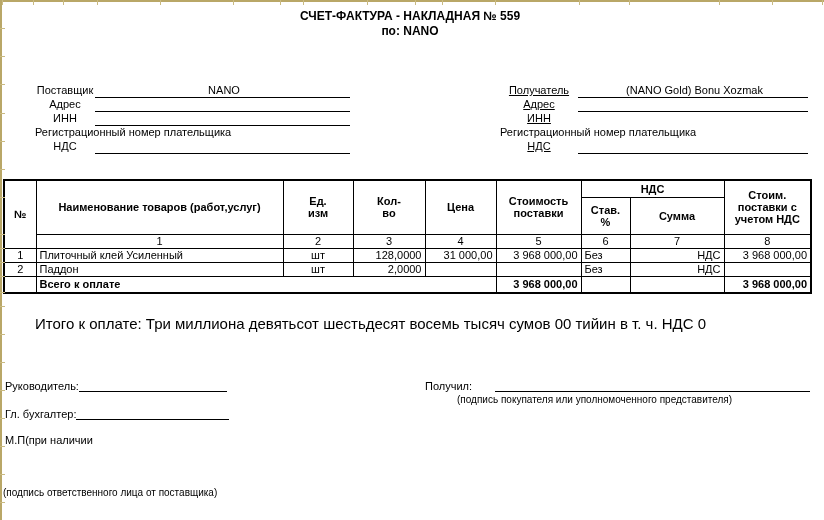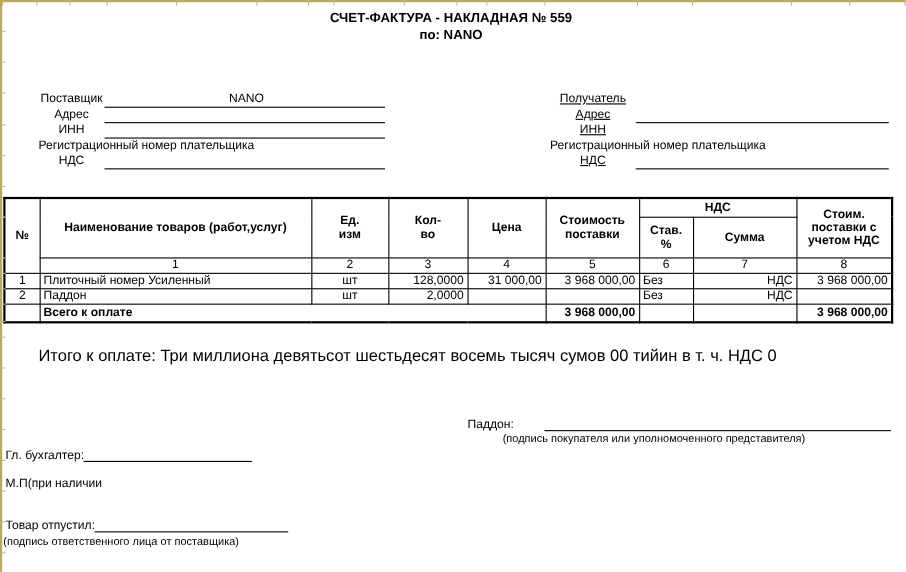--- a/index.html
+++ b/index.html
@@ -76,20 +76,21 @@
     </div>
     <div class="prow">
       <span class="plabel">НДС</span>
       <span class="pval"></span>
     </div>
   </div>
 
   <div class="party party-right">
     <div class="prow">
       <span class="plabel">Получатель</span>
+      <span class="pval">(NANO Gold) Bonu Xozmak</span>
     </div>
     <div class="prow">
       <span class="plabel">Адрес</span>
       <span class="pval"></span>
     </div>
     <div class="prow">
       <span class="plabel">ИНН</span>
     </div>
     <div class="prow">
       <span class="pfull">Регистрационный номер плательщика</span>
@@ -132,21 +133,21 @@
       <td>2</td>
       <td>3</td>
       <td>4</td>
       <td>5</td>
       <td>6</td>
       <td>7</td>
       <td>8</td>
     </tr>
     <tr class="r-data">
       <td class="c-center">1</td>
-      <td class="c-left">Плиточный номер Усиленный</td>
+      <td class="c-left">Плиточный клей Усиленный</td>
       <td class="c-center">шт</td>
       <td class="c-right">128,0000</td>
       <td class="c-right">31 000,00</td>
       <td class="c-right">3 968 000,00</td>
       <td class="c-left">Без</td>
       <td class="c-right">НДС</td>
       <td class="c-right">3 968 000,00</td>
     </tr>
     <tr class="r-data">
       <td class="c-center">2</td>
@@ -165,33 +166,33 @@
       <td class="c-right">3 968 000,00</td>
       <td></td>
       <td></td>
       <td class="c-right">3 968 000,00</td>
     </tr>
   </tbody>
     </table>
 
   <div class="total-words">Итого к оплате: Три миллиона девятьсот шестьдесят восемь тысяч сумов 00 тийин  в т. ч. НДС 0</div>
 
+  <div class="sigrow" style="left:5px;top:379px;">
+    <span>Руководитель:</span><span class="sline" style="width:148px;"></span>
+  </div>
   <div class="sigrow" style="left:5px;top:407px;">
     <span>Гл. бухгалтер:</span><span class="sline" style="width:153px;"></span>
   </div>
   <div class="sigrow clipbox" style="left:5px;top:434px;">
     <span>М.П(при наличии</span>
   </div>
-  <div class="sigrow" style="left:5px;top:471px;">
-    <span>Товар  отпустил:</span><span class="sline" style="width:176px;"></span>
-  </div>
   <div class="caption" style="left:3px;top:487px;">(подпись ответственного лица от поставщика)</div>
 
   <div class="sigrow" style="left:425px;top:379px;">
-    <span style="display:inline-block;width:70px;">Паддон:</span><span class="sline" style="width:315px;"></span>
+    <span style="display:inline-block;width:70px;">Получил:</span><span class="sline" style="width:315px;"></span>
   </div>
   <div class="caption" style="left:457px;top:394px;">(подпись покупателя или уполномоченного представителя)</div>
 <div class="tick-top" style="left: 2px;"></div>
     <div class="tick-top" style="left: 33px;"></div>
     <div class="tick-top" style="left: 63px;"></div>
     <div class="tick-top" style="left: 97px;"></div>
     <div class="tick-top" style="left: 160px;"></div>
     <div class="tick-top" style="left: 233px;"></div>
     <div class="tick-top" style="left: 280px;"></div>
     <div class="tick-top" style="left: 303px;"></div>

